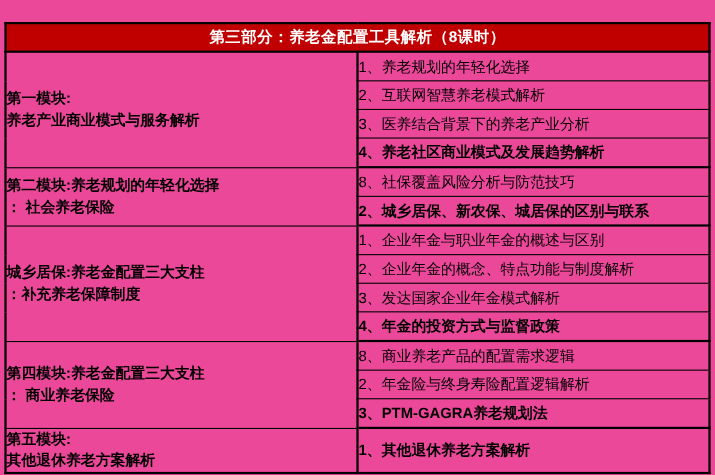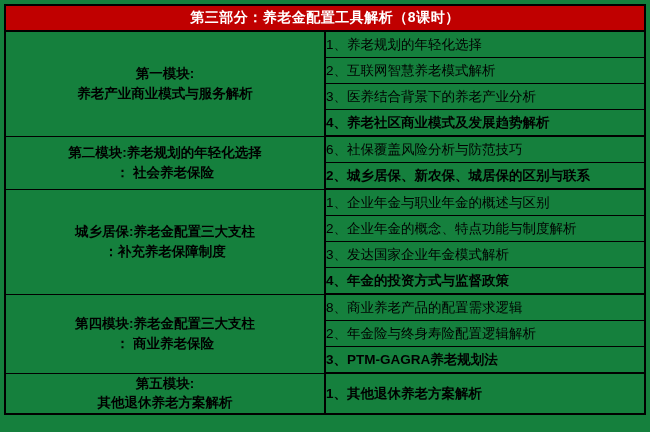--- a/index.html
+++ b/index.html
@@ -11,22 +11,22 @@
     height: 432px;
     background: #ffffff;
     font-family: "Liberation Sans", sans-serif;
     color: #000000;
     overflow: hidden;
   }
   .sheet {
     width: 650px;
     height: 432px;
     box-sizing: border-box;
-    padding: 4px 4px 4px 4px;
-    background: #15803d;
+    padding: 20px 4px 4px 4px;
+    background: #ec4899;
   }
   table.curriculum {
     border-collapse: collapse;
     table-layout: fixed;
     width: 642px;
     border: 2px solid #000000;
   }
   table.curriculum td {
     border: 1px solid #000000;
     padding: 0;
@@ -37,21 +37,21 @@
     color: #ffffff;
     text-align: center;
     font-weight: bold;
     font-size: 14px;
     height: 24px;
     letter-spacing: 0.5px;
     border: 2px solid #000000 !important;
   }
   .module-cell {
     width: 232px;
-    text-align: center;
+    text-align: left;
     font-weight: bold;
     font-size: 13.5px;
     line-height: 1.45;
     padding: 3px 6px;
     border-right: 2px solid #000000 !important;
     border-left: 2px solid #000000 !important;
   }
   .module-cell .ln {
     display: block;
     white-space: nowrap;
@@ -93,21 +93,21 @@
       </tr>
       <tr class="thick-bottom">
         <td class="topic-cell">4、养老社区商业模式及发展趋势解析</td>
       </tr>
 
       <tr>
         <td class="module-cell" rowspan="2">
           <span class="ln">第二模块:养老规划的年轻化选择</span>
           <span class="ln">： 社会养老保险</span>
         </td>
-        <td class="topic-cell">6、社保覆盖风险分析与防范技巧</td>
+        <td class="topic-cell">8、社保覆盖风险分析与防范技巧</td>
       </tr>
       <tr class="thick-bottom">
         <td class="topic-cell">2、城乡居保、新农保、城居保的区别与联系</td>
       </tr>
 
       <tr>
         <td class="module-cell" rowspan="4">
           <span class="ln">城乡居保:养老金配置三大支柱</span>
           <span class="ln">：补充养老保障制度</span>
         </td>

